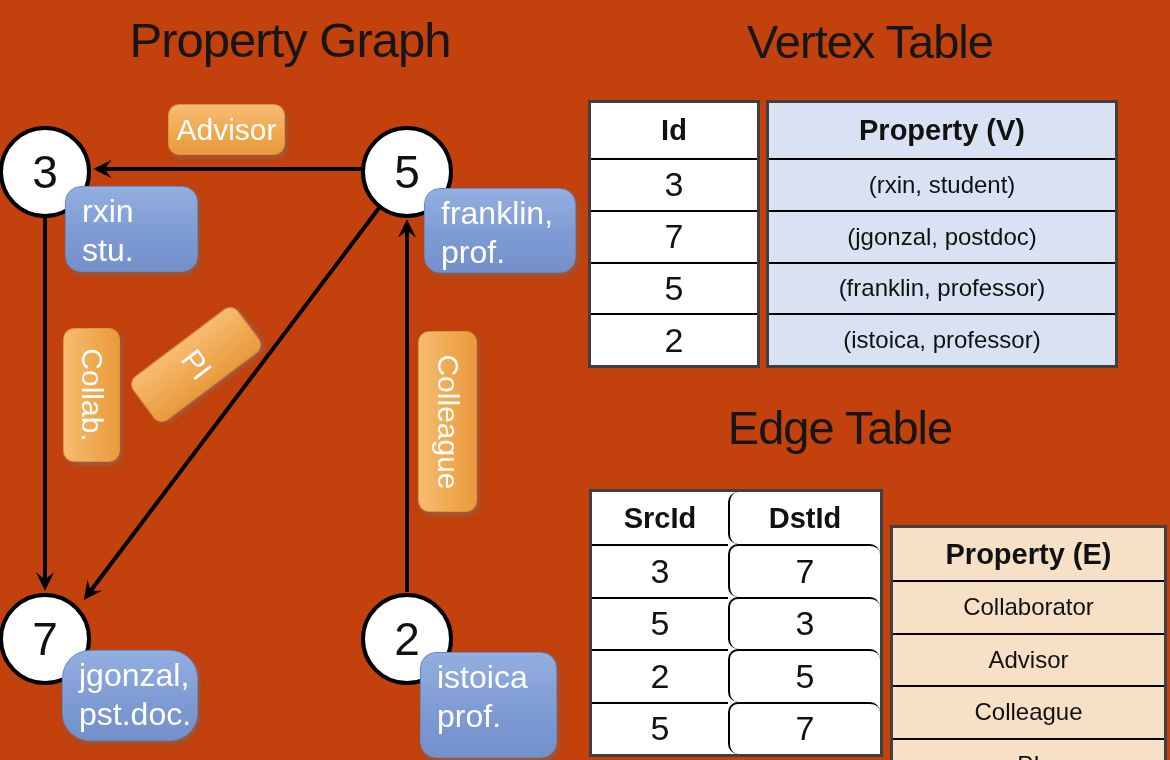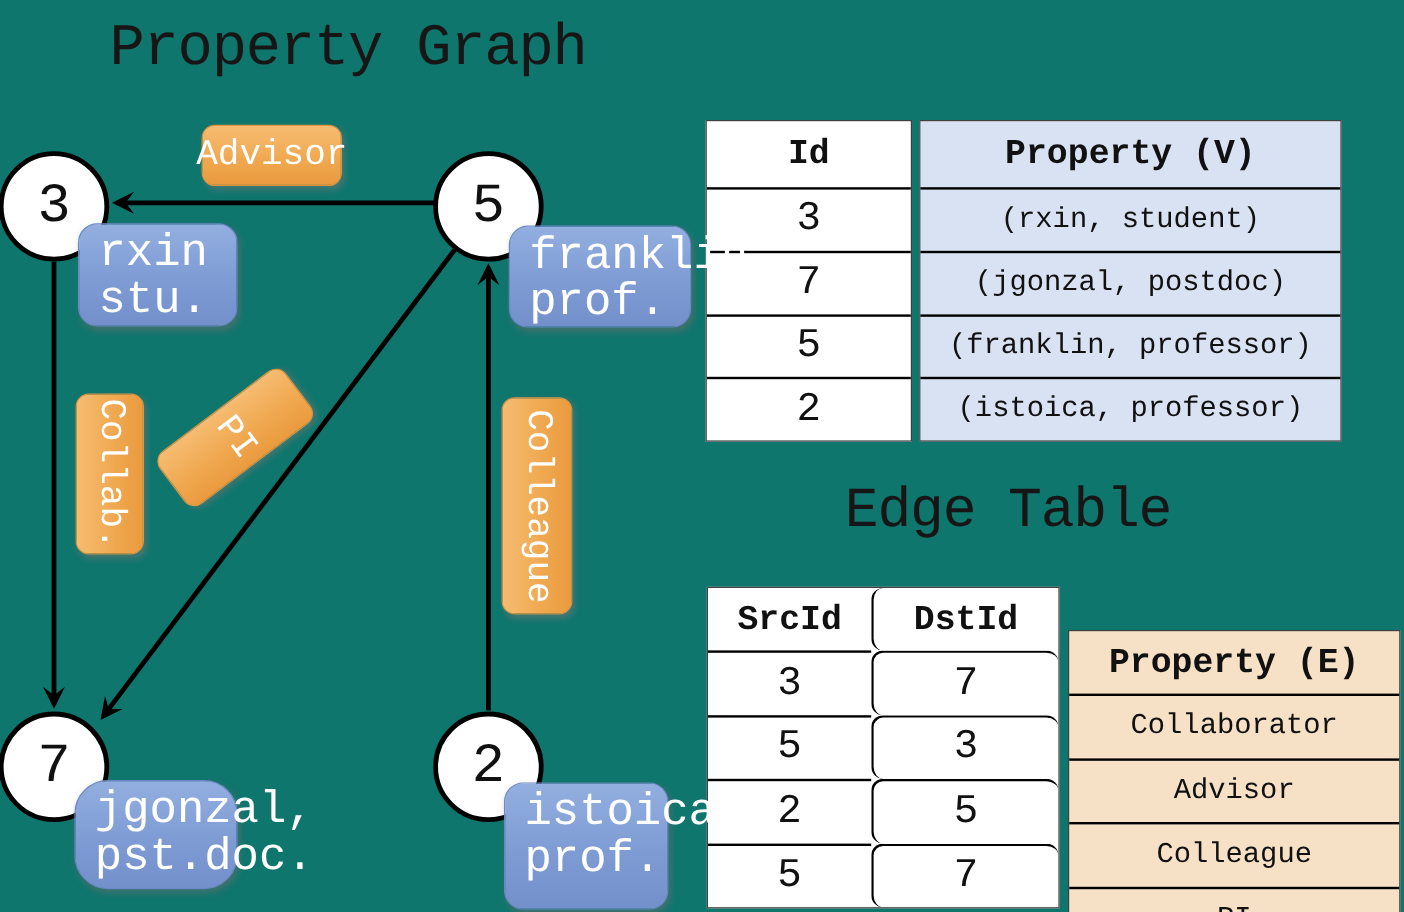--- a/index.html
+++ b/index.html
@@ -1,57 +1,57 @@
 <!DOCTYPE html>
 <html><head>
 <meta charset="utf-8">
 <style>
   * { margin:0; padding:0; box-sizing:border-box; }
   html,body { background:#ffffff; }
   .canvas {
-    position:relative; width:1170px; height:760px; background:#0f766e;
-    font-family:Liberation Mono, monospace; color:#111; overflow:hidden;
+    position:relative; width:1170px; height:760px; background:#c2410c;
+    font-family:Liberation Sans, sans-serif; color:#111; overflow:hidden;
   }
   .title {
     position:absolute; text-align:center; font-size:49px; font-weight:300;
     letter-spacing:-1px; color:#161616; white-space:nowrap;
   }
   
   .node-circle {
     position:absolute; width:92px; height:92px; border:4px solid #000;
     border-radius:50%; background:#fff; display:flex; align-items:center;
     justify-content:center; font-size:46px; font-weight:300; z-index:3;
   }
   
   .prop-box {
     position:absolute; border-radius:16px; color:#fff;
     background:linear-gradient(180deg,#93AFE0 0%,#7E9BD4 55%,#7390CB 100%);
     border:1px solid #6C88C4; box-shadow:2px 3px 5px rgba(110,110,110,0.55);
-    font-size:38px; line-height:39px; padding:5px 0 0 16px; z-index:4;
+    font-size:32px; line-height:39px; padding:5px 0 0 16px; z-index:4;
   }
   
   .edge-label {
     position:absolute; border-radius:11px; color:#fff;
     background:linear-gradient(180deg,#F6BC72 0%,#F0A951 55%,#EA9A3E 100%);
     border:1px solid #DD9540; box-shadow:2px 3px 5px rgba(120,120,120,0.5);
     display:flex; align-items:center; justify-content:center;
     font-size:30px; z-index:2;
   }
   .edge-label.vert {
     background:linear-gradient(90deg,#F6BC72 0%,#F0A951 55%,#EA9A3E 100%);
   }
   .vrot {
     position:absolute; left:50%; top:50%;
     transform:translate(-50%,-50%) rotate(90deg); white-space:nowrap;
   }
   .edges-svg { position:absolute; left:0; top:0; z-index:1; }
   .edges-svg line { stroke:#000; stroke-width:4; }
   
   .tbl {
-    position:absolute; border:1px solid #404040; display:grid;
+    position:absolute; border:3px solid #404040; display:grid;
     background:#fff; z-index:2;
   }
   .cell {
     display:flex; align-items:center; justify-content:center;
     font-size:24px; color:#111; text-align:center;
   }
   .cell.head { font-weight:bold; font-size:29px; }
   .cell.num { font-size:34px; font-weight:300; }
   .cell.bt { border-top:2px solid #000; }
   .cell.bl { border-left:2px solid #000;border-radius:10px; }
@@ -111,20 +111,21 @@
   <div class="edge-label vert" style="left:63px; top:328px; width:57px; height:134px;">
     <span class="vrot">Collab.</span>
   </div>
   <div class="edge-label" style="left:130px; top:337px; width:132px; height:55px; transform:rotate(-37deg);">
     <span class="vrot">PI</span>
   </div>
   <div class="edge-label vert" style="left:418px; top:331px; width:59px; height:181px;">
     <span class="vrot">Colleague</span>
   </div>
 
+  <div class="title" style="left:620px; top:14px; width:500px; font-size:47px;">Vertex Table</div>
 
   <div class="tbl" style="left:588px; top:100px; width:172px; height:268px; grid-template-rows:55px 1fr 1fr 1fr 1fr;">
     <div class="cell head">Id</div>
     <div class="cell num bt">3</div>
     <div class="cell num bt">7</div>
     <div class="cell num bt">5</div>
     <div class="cell num bt">2</div>
   </div>
 
   <div class="tbl" style="left:766px; top:100px; width:352px; height:268px; grid-template-rows:55px 1fr 1fr 1fr 1fr; background:#D9E2F3;">

